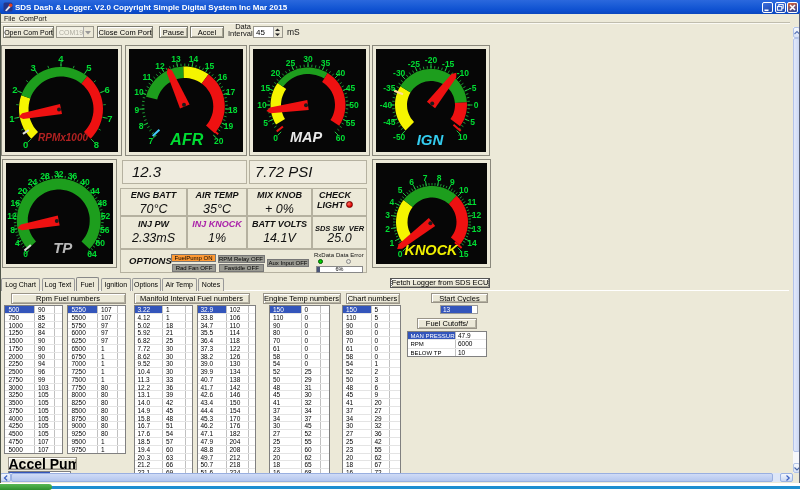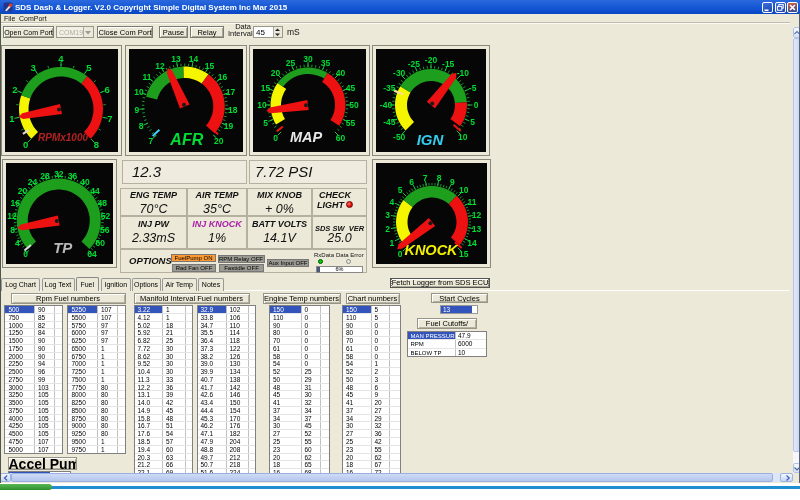--- a/index.html
+++ b/index.html
@@ -51,21 +51,21 @@
 <div class="btn" style="left:3px;top:26px;width:51px;height:12px;line-height:11px;font-size:7px;">Open Com Port</div>
 <div class="abs" style="left:56px;top:26px;width:38px;height:12px;background:#f2f0e4;border:1px solid #9a988c;">
 <span style="position:absolute;left:2px;top:2px;font-size:7px;color:#b0aea2;">COM19</span>
 <span style="position:absolute;right:0;top:0;width:10px;height:10px;background:#ece9d8;border-left:1px solid #aaa;"></span>
 <svg style="position:absolute;right:1px;top:3px" width="8" height="5">
       <path d="M1 1 L7 1 L4 4.5 Z" fill="#999"></path>
     </svg>
   </div>
 <div class="btn" style="left:97px;top:26px;width:56px;height:12px;line-height:11px;font-size:7.5px;">Close Com Port</div>
 <div class="btn" style="left:159px;top:26px;width:29px;height:12px;line-height:11px;font-size:7.5px;">Pause</div>
-<div class="btn" style="left:190px;top:26px;width:34px;height:12px;line-height:11px;font-size:7.5px;">Relay</div>
+<div class="btn" style="left:190px;top:26px;width:34px;height:12px;line-height:11px;font-size:7.5px;">Accel</div>
 <div class="lbl" style="left:228px;top:24px;width:23px;font-size:7.5px;text-align:right;line-height:6.5px;">Data<br>Interval</div>
 <div class="abs" style="left:253px;top:26px;width:30px;height:12px;background:#fff;border:1px solid #9a988c;">
 <span style="position:absolute;left:2px;top:1px;font-size:8px;">45</span>
 <span style="position:absolute;right:0;top:0;width:9px;height:10px;background:#ece9d8;border-left:1px solid #aaa;"></span>
 <svg style="position:absolute;right:1px;top:1px" width="7" height="9">
       <path d="M3.5 0.5 L6 3 L1 3 Z" fill="#222"></path>
       <path d="M3.5 8 L6 5.5 L1 5.5 Z" fill="#222"></path>
     </svg>
   </div>
 <div class="lbl" style="left:287px;top:27px;font-size:8.5px;">mS</div>
@@ -598,21 +598,21 @@
 <div class="lbl" style="left:132px;top:163px;font-size:15px;font-style:italic;">12.3</div>
 <div class="lbl" style="left:255px;top:163px;font-size:15px;font-style:italic;">7.72 PSI</div>
 <div class="cell" style="left:120px;top:187.5px;width:67px;height:28.5px;"></div>
 <div class="cell" style="left:120px;top:216px;width:67px;height:32.5px;"></div>
 <div class="cell" style="left:187px;top:187.5px;width:60px;height:28.5px;"></div>
 <div class="cell" style="left:187px;top:216px;width:60px;height:32.5px;"></div>
 <div class="cell" style="left:247px;top:187.5px;width:65px;height:28.5px;"></div>
 <div class="cell" style="left:247px;top:216px;width:65px;height:32.5px;"></div>
 <div class="cell" style="left:312px;top:187.5px;width:55px;height:28.5px;"></div>
 <div class="cell" style="left:312px;top:216px;width:55px;height:32.5px;"></div>
-<div class="lbl" style="left:120px;top:190px;width:67px;text-align:center;font-size:9px;font-weight:bold;font-style:italic;">ENG TEMP</div>
+<div class="lbl" style="left:120px;top:190px;width:67px;text-align:center;font-size:9px;font-weight:bold;font-style:italic;">ENG BATT</div>
 <div class="lbl" style="left:120px;top:201.5px;width:67px;text-align:center;font-size:12.5px;font-style:italic;">70°C</div>
 <div class="lbl" style="left:187px;top:190px;width:60px;text-align:center;font-size:9px;font-weight:bold;font-style:italic;">AIR TEMP</div>
 <div class="lbl" style="left:187px;top:201.5px;width:60px;text-align:center;font-size:12.5px;font-style:italic;">35°C</div>
 <div class="lbl" style="left:247px;top:190px;width:65px;text-align:center;font-size:9px;font-weight:bold;font-style:italic;">MIX KNOB</div>
 <div class="lbl" style="left:247px;top:201.5px;width:65px;text-align:center;font-size:12.5px;font-style:italic;">+ 0%</div>
 <div class="lbl" style="left:319px;top:190px;font-size:9px;font-weight:bold;font-style:italic;">CHECK</div>
 <div class="lbl" style="left:317px;top:200px;font-size:9px;font-weight:bold;font-style:italic;">LIGHT</div>
 <div class="abs" style="left:346px;top:201px;width:7px;height:7px;border-radius:50%;background:radial-gradient(circle at 35% 35%, #ff7060, #dd0000 70%);border:1px solid #770000;"></div>
 <div class="lbl" style="left:120px;top:218.5px;width:67px;text-align:center;font-size:9px;font-weight:bold;font-style:italic;color:#111;">INJ PW</div>
 <div class="lbl" style="left:120px;top:231px;width:67px;text-align:center;font-size:12.5px;font-style:italic;">2.33mS</div>

